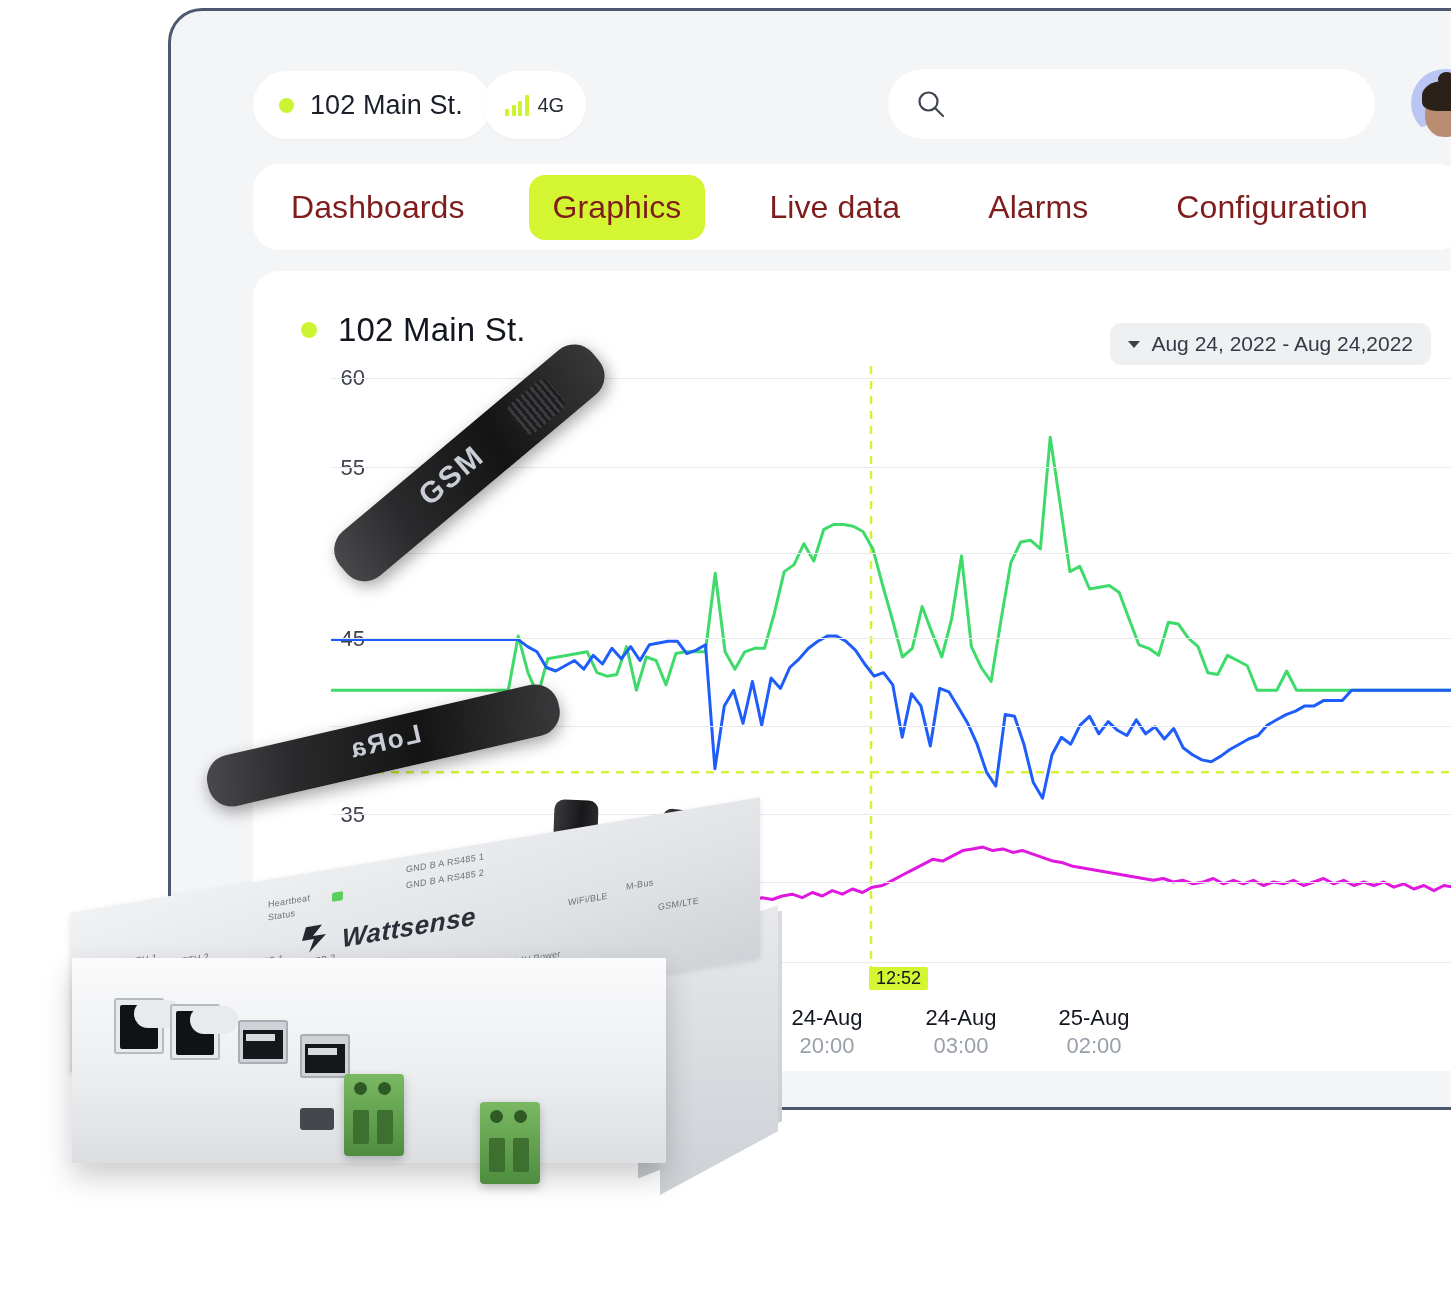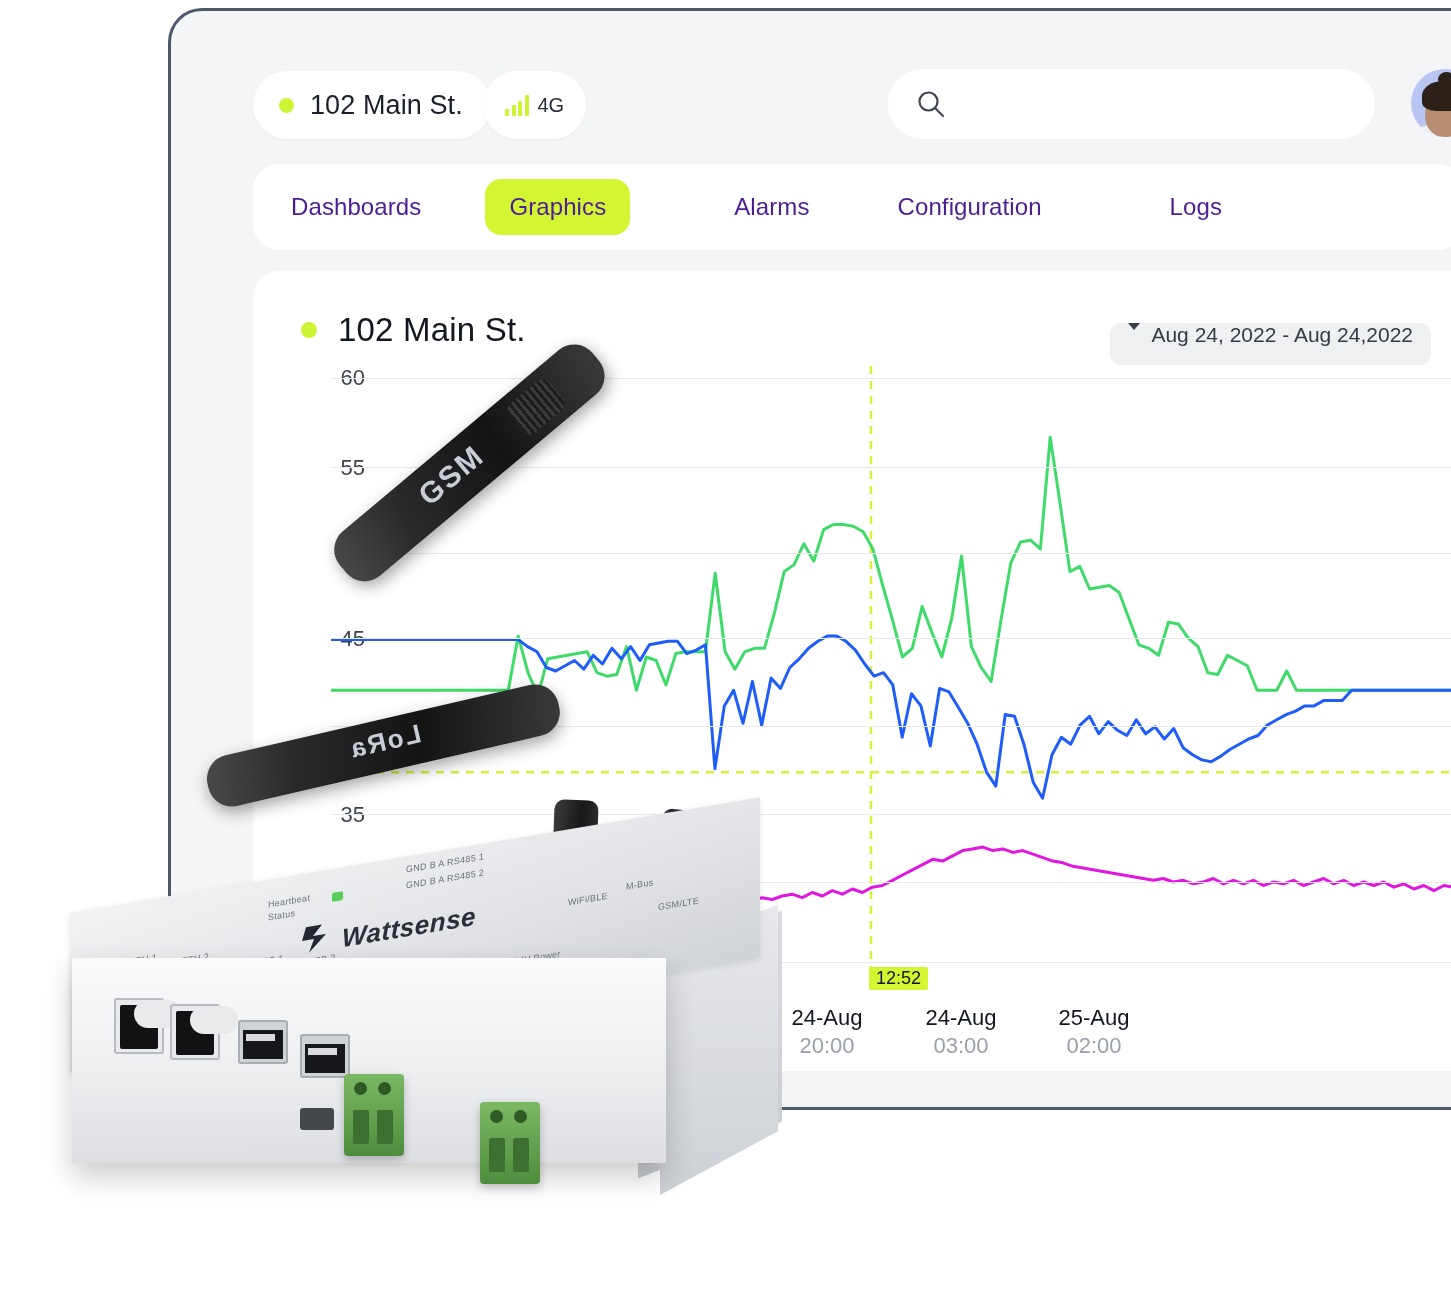--- a/index.html
+++ b/index.html
@@ -74,42 +74,42 @@
     background:#f2f3f6; border-radius: 50% 50% 0 0; }
 
   
   .nav {
     position: absolute; left: 82px; top: 153px;
     width: 1211px; height: 86px;
     background: #ffffff; border-radius: 26px;
     display: flex; align-items: center; padding-left: 14px;
   }
   .tab {
-    font-size: 24px; color: #4c1d95; white-space: nowrap;
+    font-size: 32px; color: #7f1d1d; white-space: nowrap;
     padding: 14px 24px; border-radius: 16px; cursor: pointer;
     letter-spacing: .1px;
   }
   .tab.active { background: #d4f531; }
   .tab-gap { width: 40px; flex: none; }
 
   
   .card {
     position: absolute; left: 82px; top: 260px;
     width: 1211px; height: 800px;
     background: #ffffff; border-radius: 26px 0 0 0;
     overflow: hidden;
   }
   .card-head { position: absolute; left: 48px; top: 40px; display: flex; align-items: center; gap: 21px; }
   .card-dot { width: 16px; height: 16px; border-radius: 50%; background: #cdf432; }
   .card-title { font-size: 33px; color: #12161f; letter-spacing: .2px; }
 
   .date-picker {
     position: absolute; right: 33px; top: 52px;
     background: #eef0f2; border-radius: 11px;
-    height: 42px; display: flex; gap: 11px;
+    height: 42px; display: flex; align-items: center; gap: 11px;
     padding: 0 18px; cursor: pointer;
   }
   .caret { width: 0; height: 0; border-left: 6px solid transparent;
            border-right: 6px solid transparent; border-top: 7px solid #3a3f4a; }
   .date-text { font-size: 21px; color: #343a46; white-space: nowrap; }
 
   
   .plot-wrap { position: absolute; left: 0; top: 95px; width: 1211px; height: 705px; }
   .ylabels { position: absolute; left: 0; top: 0; width: 130px; height: 620px; }
   .ylabel { position: absolute; right: 18px; font-size: 22px; color: #3e434e; transform: translateY(-50%); }
@@ -230,20 +230,21 @@
         <span class="hair"></span>
         <span class="bun"></span>
       </div>
     </div>
 
     <div class="nav">
       <div class="tab">Dashboards</div>
       <div class="tab-gap"></div>
       <div class="tab active">Graphics</div>
       <div class="tab-gap"></div>
+      <div class="tab">Live data</div>
       <div class="tab-gap"></div>
       <div class="tab">Alarms</div>
       <div class="tab-gap"></div>
       <div class="tab">Configuration</div>
       <div class="tab-gap"></div>
       <div class="tab-gap"></div>
       <div class="tab">Logs</div>
     </div>
 
     <div class="card">

